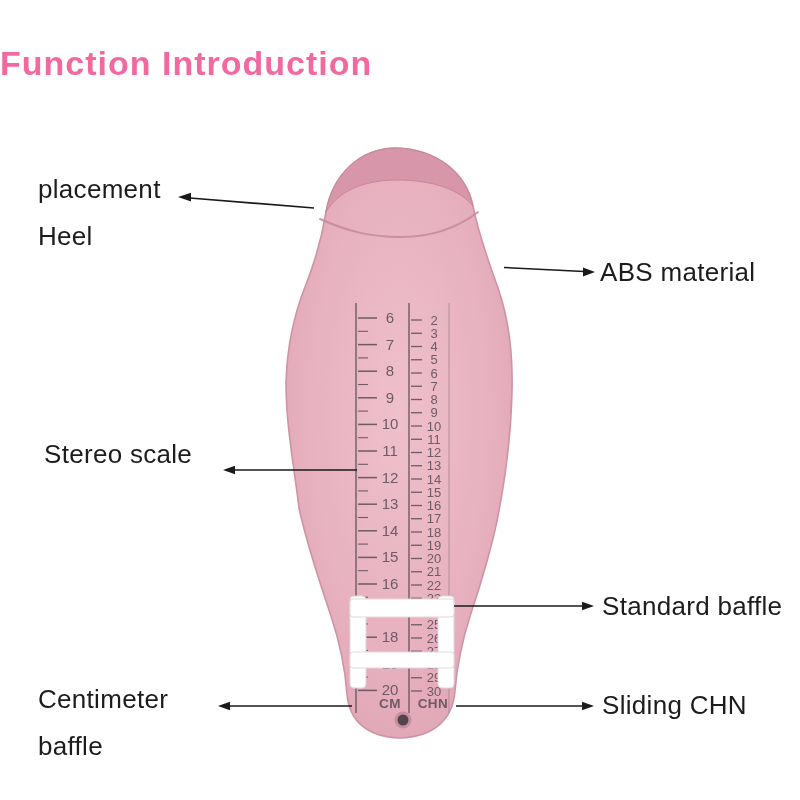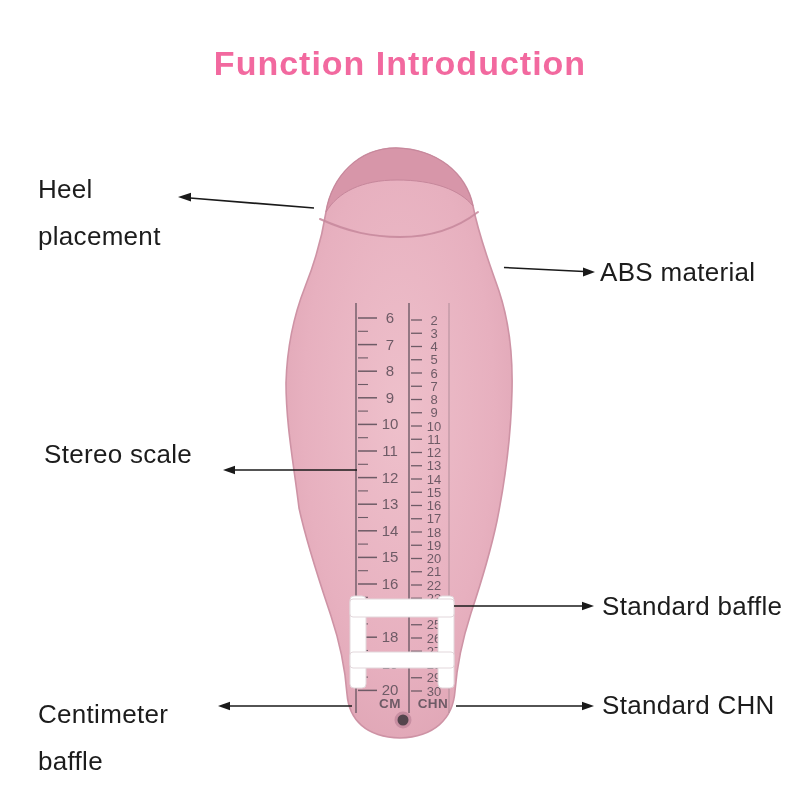--- a/index.html
+++ b/index.html
@@ -1,33 +1,33 @@
 <!DOCTYPE html>
 <html><head>
 <meta charset="utf-8">
 <style>
   html,body{margin:0;padding:0;}
   body{
     width:800px;height:800px;background:#ffffff;position:relative;
     font-family:"Liberation Sans",sans-serif;overflow:hidden;
   }
   .title{
-    position:absolute;top:44px;left:0;width:800px;text-align:center;
+    position:absolute;top:44px;left:0;width:800px;text-align:left;
     font-size:34px;font-weight:bold;color:#F2699F;letter-spacing:1px;
   }
   .lbl{
     position:absolute;font-size:26px;color:#1c1c1c;letter-spacing:.3px;
     white-space:nowrap;
   }
   .lbl .line{display:block;}
   .lbl-heel{left:38px;top:166px;line-height:47px;}
   .lbl-abs{left:600px;top:257px;}
   .lbl-stereo{left:44px;top:439px;}
   .lbl-sliding{left:602px;top:591px;}
-  .lbl-cm{left:38px;top:676px;line-height:47px;margin-top:15px;}
+  .lbl-cm{left:38px;top:676px;line-height:47px;}
   .lbl-std{left:602px;top:690px;}
   svg{position:absolute;top:0;left:0;}
 </style>
 </head>
 <body>
 
 <div class="title">Function Introduction</div>
 
 <svg width="800" height="800" viewBox="0 0 800 800">
   <defs>
@@ -209,23 +209,23 @@
       <polygon points="218,706 230,701.8 230,710.2" stroke="none"></polygon>
     </g>
     <g>
       <line x1="456" y1="706" x2="583" y2="706"></line>
       <polygon points="594,706 582,701.8 582,710.2" stroke="none"></polygon>
     </g>
   </g>
 </svg>
 
 <div class="lbl lbl-heel">
+  <span class="line">placement</span>
   <span class="line">Heel</span>
-  <span class="line">placement</span>
 </div>
 <div class="lbl lbl-abs">ABS material</div>
 <div class="lbl lbl-stereo">Stereo scale</div>
 <div class="lbl lbl-sliding">Standard baffle</div>
 <div class="lbl lbl-cm">
   <span class="line">Centimeter</span>
   <span class="line">baffle</span>
 </div>
-<div class="lbl lbl-std">Standard CHN</div>
+<div class="lbl lbl-std">Sliding CHN</div>
 
 </body></html>

